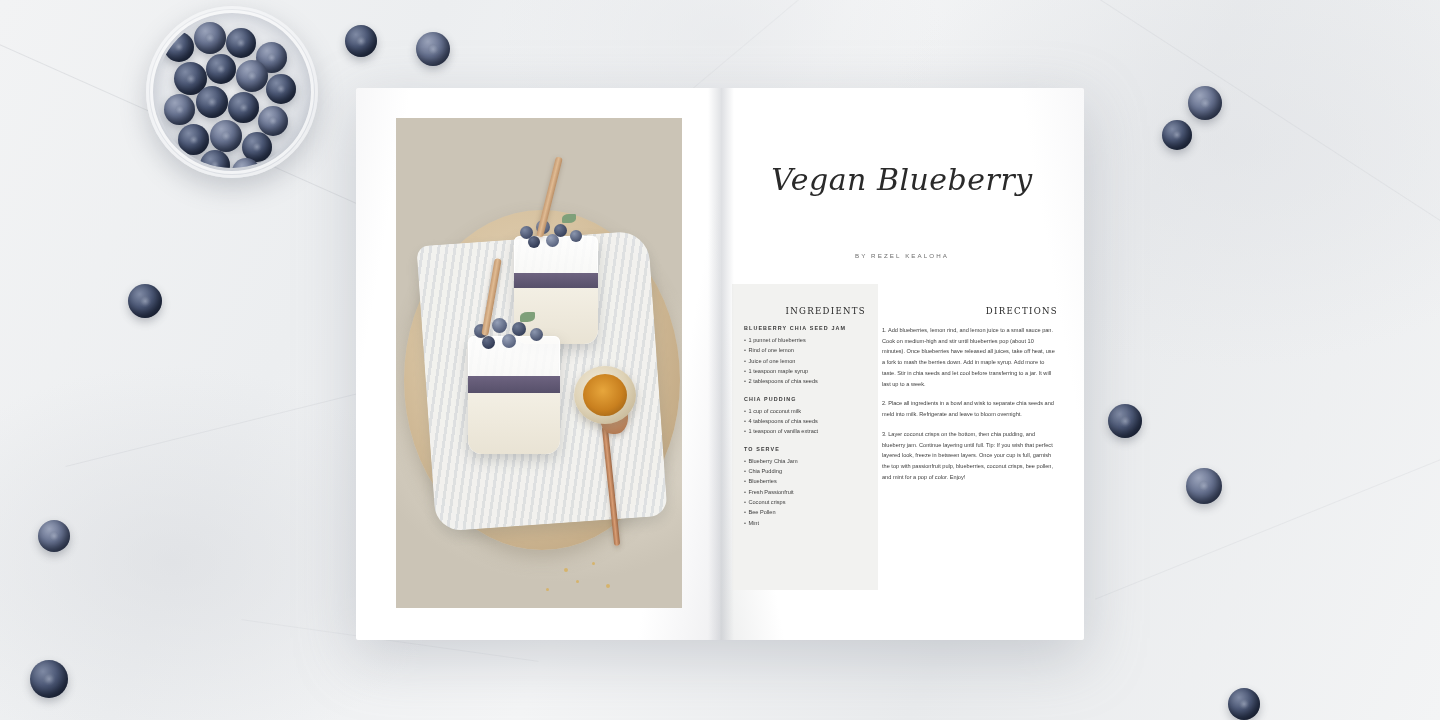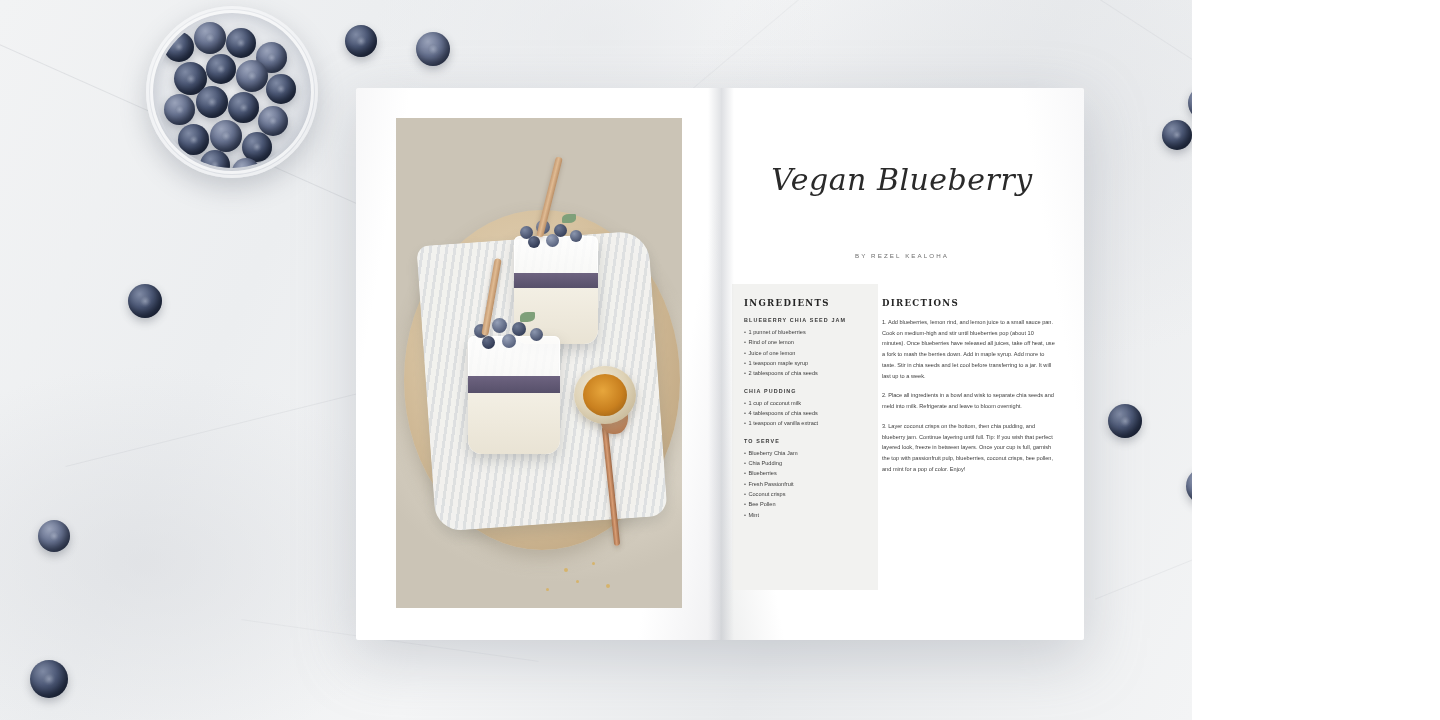--- a/index.html
+++ b/index.html
@@ -7,21 +7,21 @@
     padding: 0;
     width: 1440px;
     height: 720px;
     overflow: hidden;
     font-family: "Liberation Sans", sans-serif;
   }
 
   
   .scene {
     position: relative;
-    width: 1192px;
+    width: 1440px;
     height: 720px;
     background:
       radial-gradient(ellipse 400px 280px at 12% 78%, rgba(216,218,222,0.55), rgba(216,218,222,0) 70%),
       radial-gradient(ellipse 500px 320px at 85% 20%, rgba(222,224,228,0.5), rgba(222,224,228,0) 70%),
       radial-gradient(ellipse 320px 200px at 50% 5%, rgba(228,230,233,0.55), rgba(228,230,233,0) 70%),
       linear-gradient(115deg, #f2f3f4 0%, #eceef0 25%, #f4f5f6 48%, #e9ebed 70%, #f3f4f5 100%);
     overflow: hidden;
   }
   
   .vein {
@@ -241,23 +241,24 @@
   .directions-col {
     position: absolute;
     left: 162px; top: 10px;
     width: 176px;
   }
   .sec-head {
     font-family: "DejaVu Serif", serif;
     font-size: 8.6px;
     letter-spacing: 1.3px;
     color: #262626;
-    margin: 4px 0 9px 0;
-    font-weight: 700;
+    margin: 12px 0 9px 0;
+    font-weight: 400;
     text-transform: uppercase;
+    text-align: right;
   }
   .sub-head {
     font-size: 5.4px;
     letter-spacing: 1.1px;
     color: #3a3a3a;
     font-weight: 700;
     text-transform: uppercase;
     margin: 0 0 4px 0;
   }
   .ing-list {

